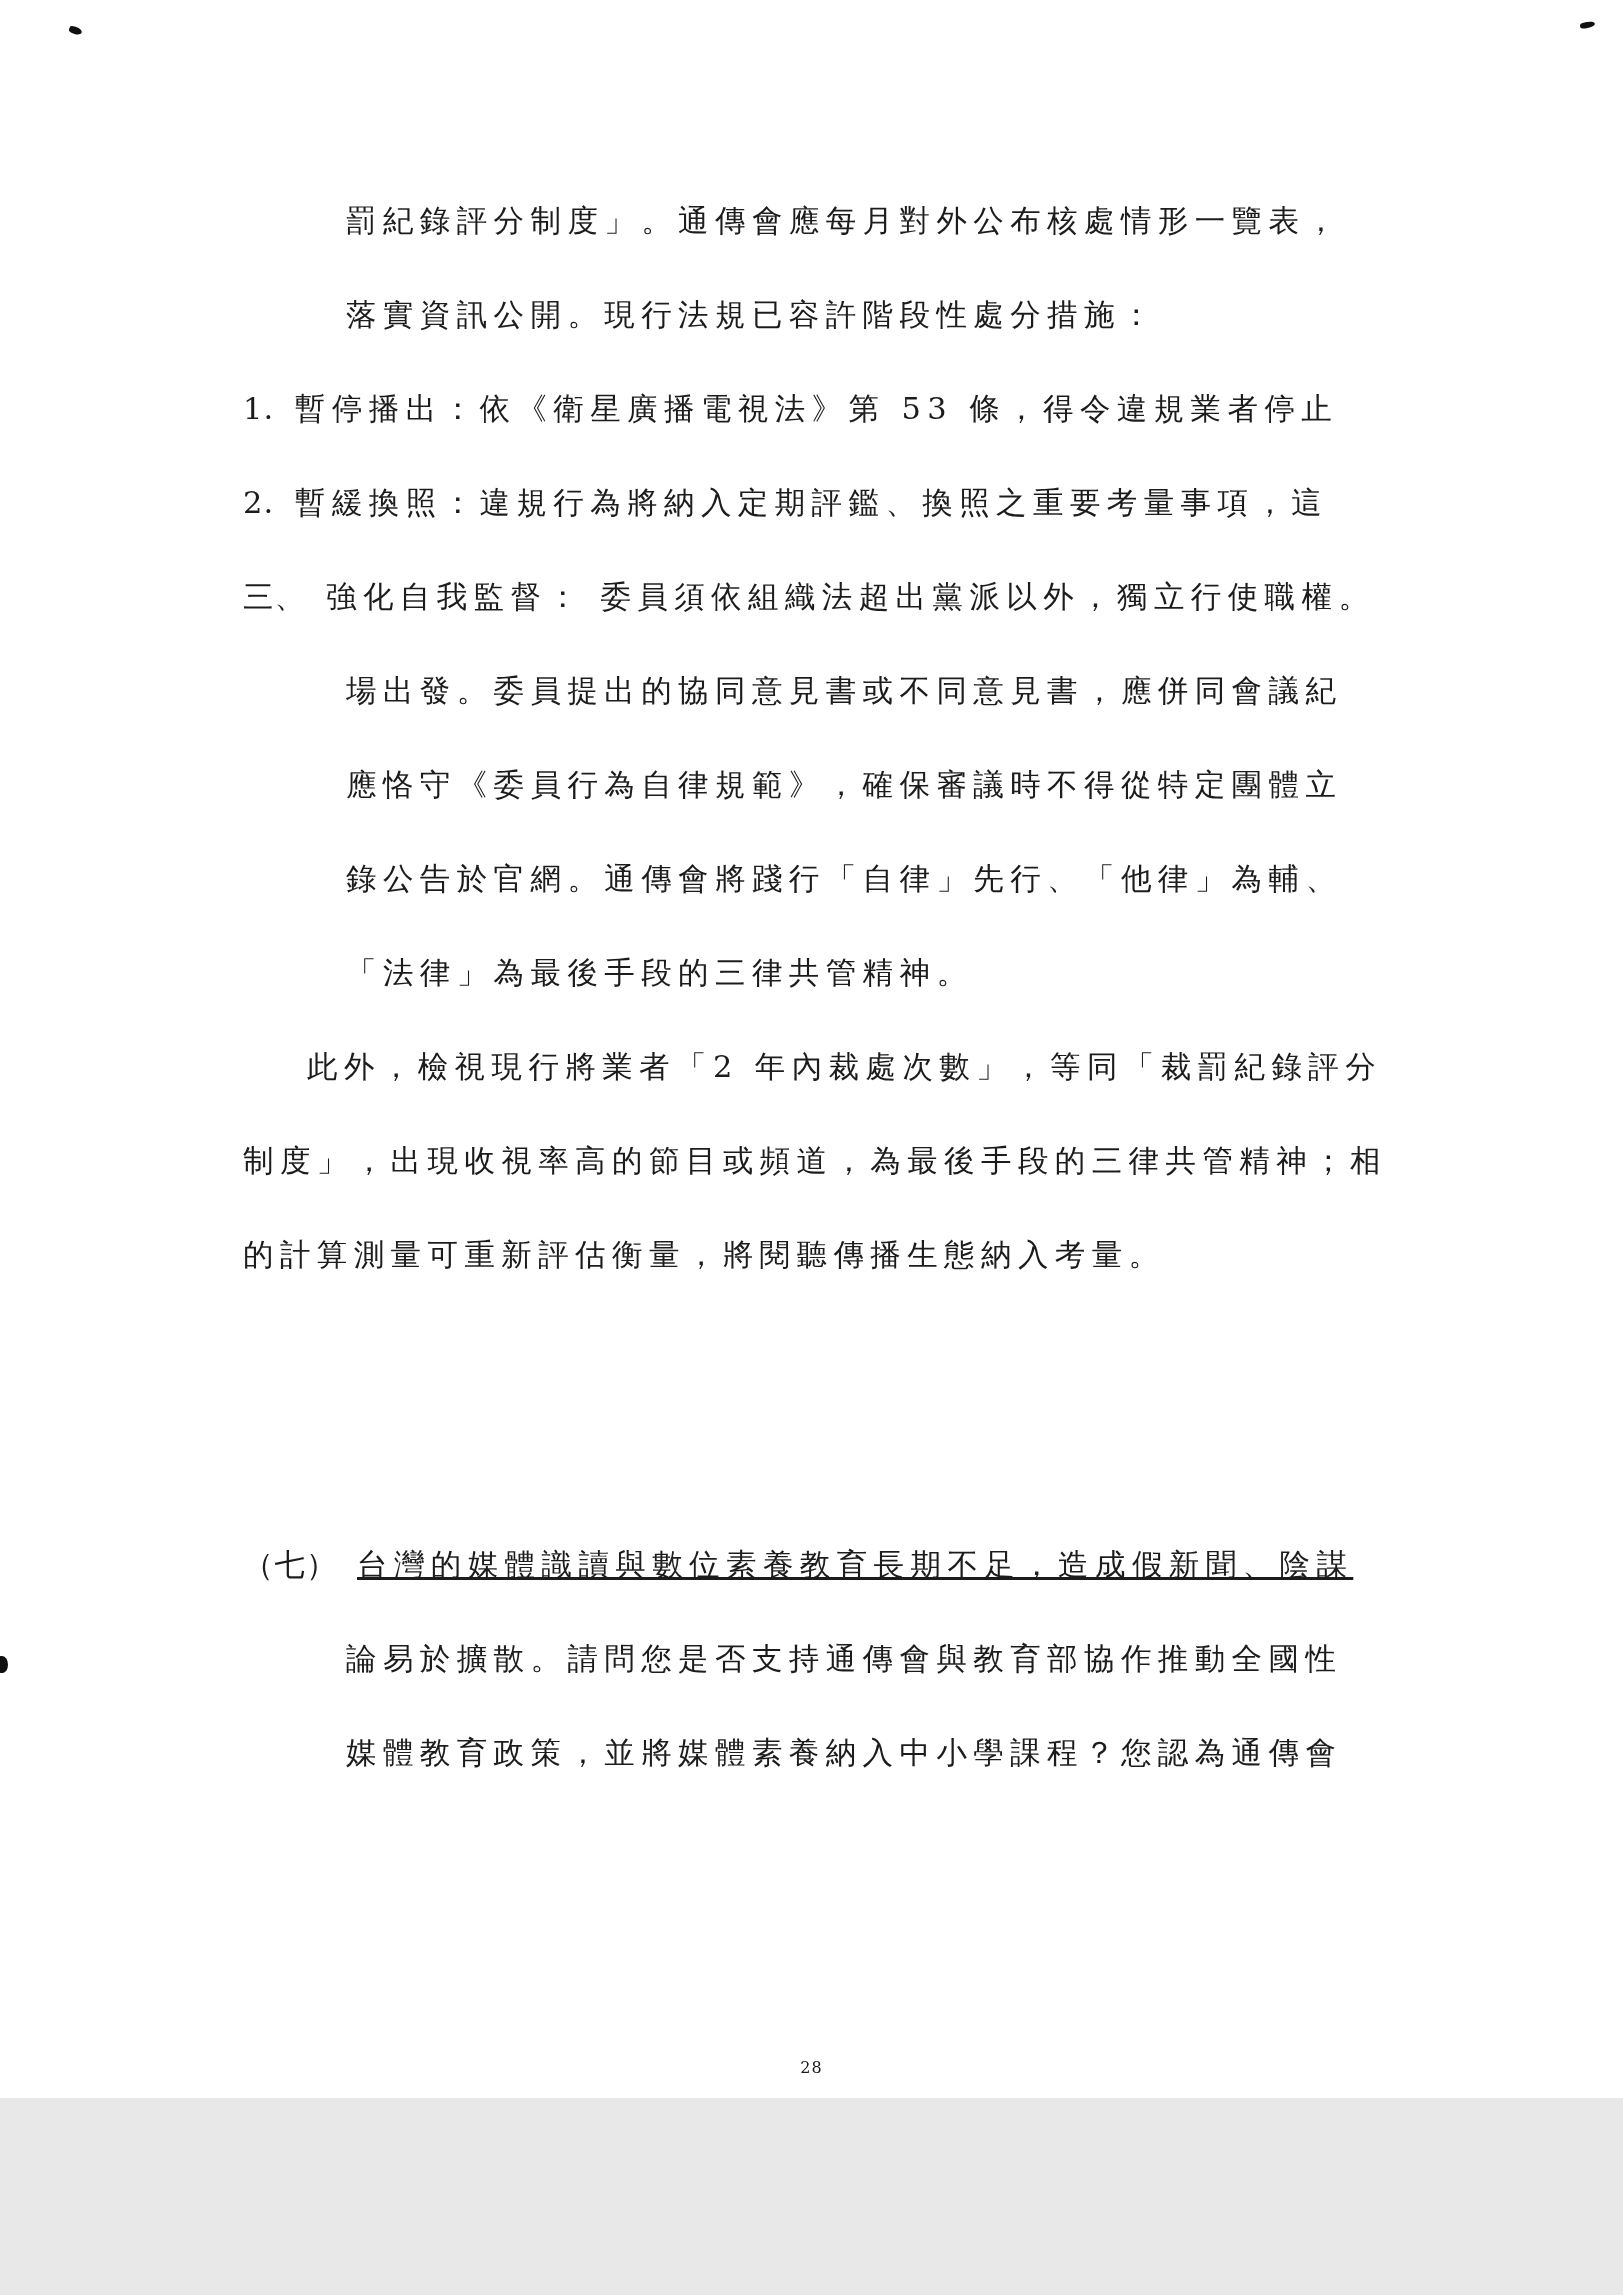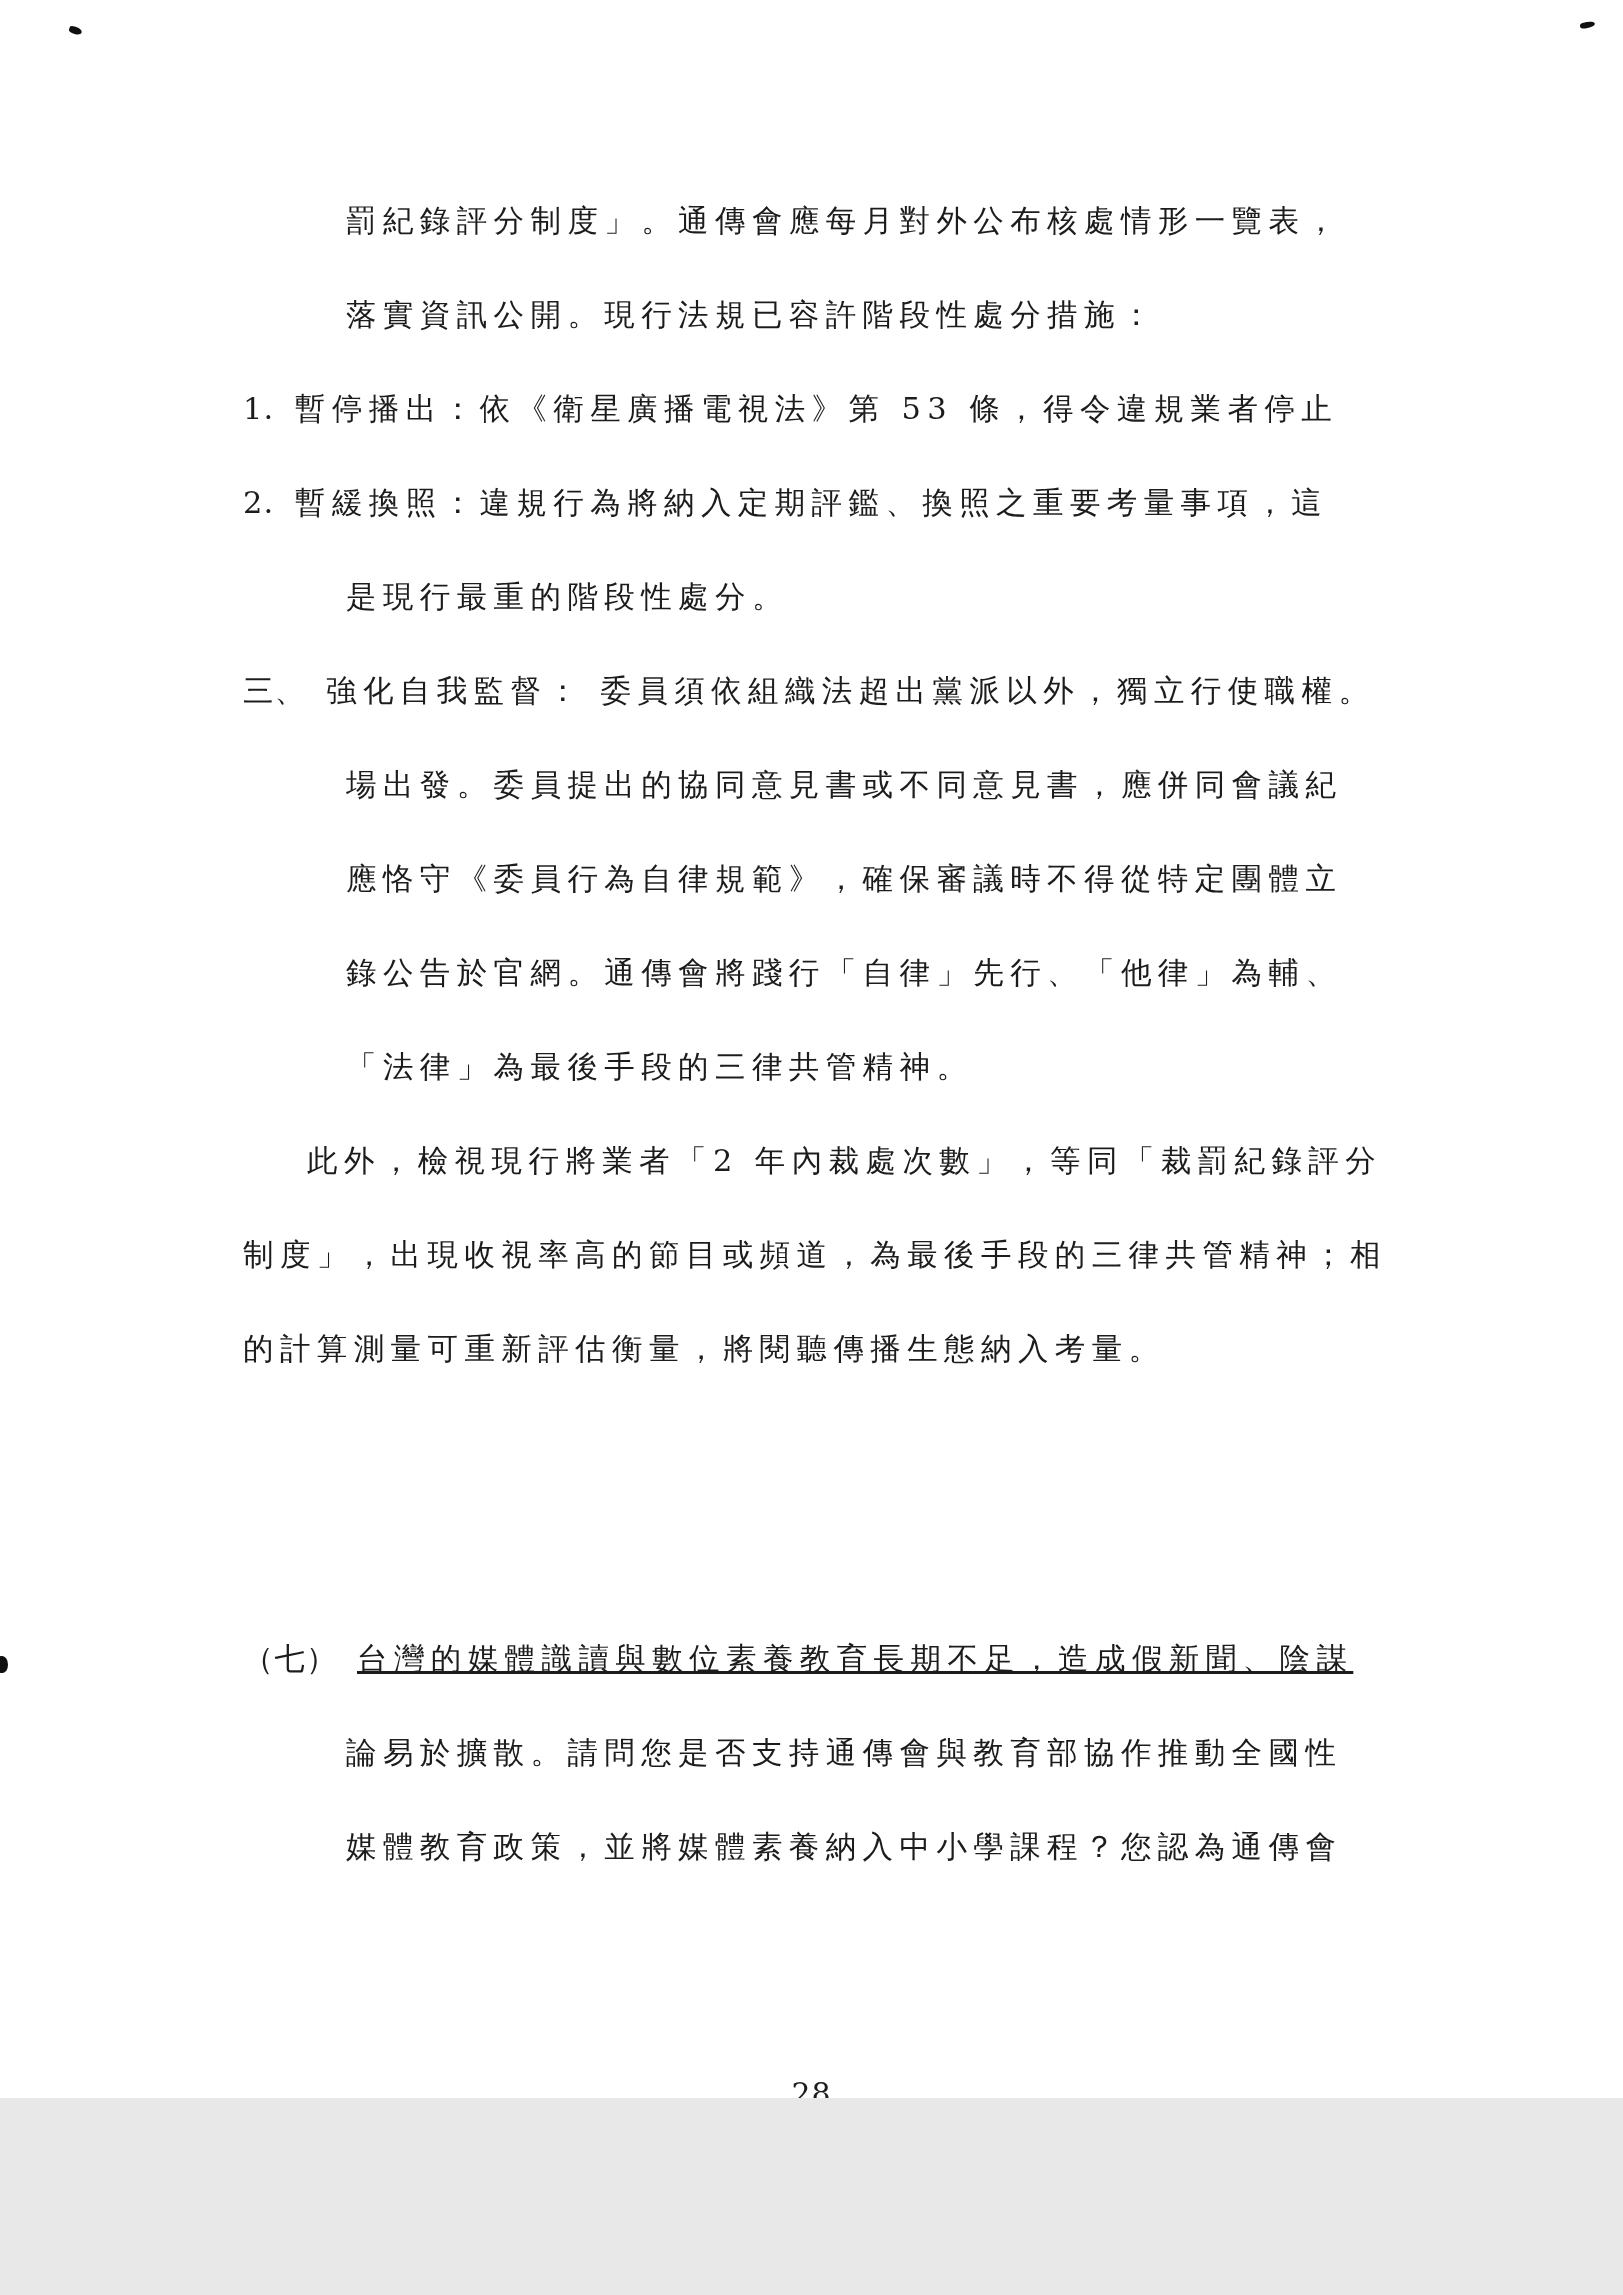--- a/index.html
+++ b/index.html
@@ -43,24 +43,23 @@
   .line.item-paren  .text { padding-left: 114px; text-decoration: underline; }
   .line.para        .text { padding-left: 0; }
   .line.para-first  .text { padding-left: 64px; }
   .gap { height: 216px; }
   .footer {
     position: absolute;
     top: 2053px;
     left: 0;
     width: 100%;
     text-align: center;
-    font-size: 30px;
+    font-size: 16px;
     line-height: 29.5px;
     letter-spacing: 1px;
-    margin-top: 26px;
   }
   
   .artifact {
     position: absolute;
     background: #101010;
     border-radius: 40% 60% 55% 45%;
   }
   .artifact.a1 { left: 69px;  top: 27px;   width: 12.8px; height: 6.9px; transform: rotate(18deg); }
   .artifact.a2 { left: 1580px; top: 22px;   width: 14.7px; height: 5.9px; transform: rotate(-12deg); }
   .artifact.a3 { left: -2.9px;   top: 1656px; width: 10.8px; height: 16.7px; }
@@ -90,23 +89,20 @@
       <span class="marker">1.</span>
       <span class="text">暫停播出：依《衛星廣播電視法》第  53  條，得令違規業者停止</span>
     </div>
 
 
     <div class="line item">
       <span class="marker">2.</span>
       <span class="text">暫緩換照：違規行為將納入定期評鑑、換照之重要考量事項，這</span>
     </div>
 
-    <div class="line cont">
-      <span class="text">是現行最重的階段性處分。</span>
-    </div>
 
     <div class="line item-cjk">
       <span class="marker">三、</span>
       <span class="text">強化自我監督： 委員須依組織法超出黨派以外，獨立行使職權。</span>
     </div>
 
     <div class="line cont">
       <span class="text">場出發。委員提出的協同意見書或不同意見書，應併同會議紀</span>
     </div>
 

